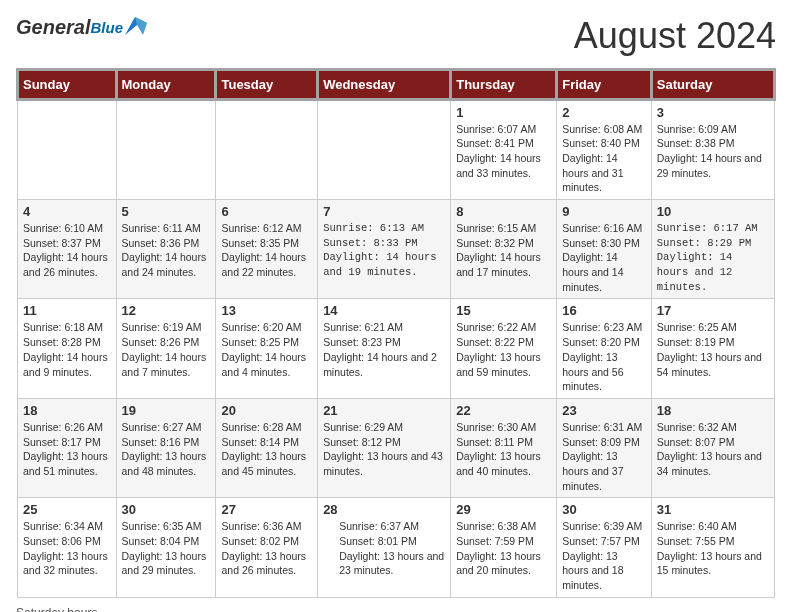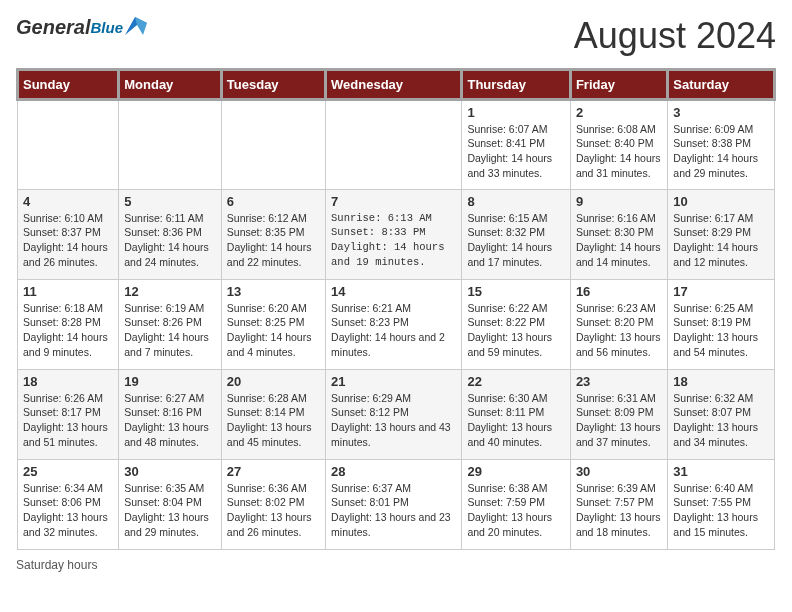--- a/index.html
+++ b/index.html
@@ -191,21 +191,21 @@
 Daylight: 14 hours and 17 minutes.</div>
         </td>
         <td>
           <span class="day-num">9</span>
           <div class="day-info" style="white-space: pre-line;">Sunrise: 6:16 AM
 Sunset: 8:30 PM
 Daylight: 14 hours and 14 minutes.</div>
         </td>
         <td>
           <span class="day-num">10</span>
-          <div class="day-info" style="white-space: pre-line;">Sunrise: 6:17 AM
+          <div class="day-info" style="white-space: pre-line; font-family: Liberation Mono, monospace;">Sunrise: 6:17 AM
 Sunset: 8:29 PM
 Daylight: 14 hours and 12 minutes.</div>
         </td>
       </tr>
       <tr>
         <td>
           <span class="day-num">11</span>
           <div class="day-info" style="white-space: pre-line;">Sunrise: 6:18 AM
 Sunset: 8:28 PM
 Daylight: 14 hours and 9 minutes.</div>
@@ -305,21 +305,21 @@
 Daylight: 13 hours and 29 minutes.</div>
         </td>
         <td>
           <span class="day-num">27</span>
           <div class="day-info" style="white-space: pre-line;">Sunrise: 6:36 AM
 Sunset: 8:02 PM
 Daylight: 13 hours and 26 minutes.</div>
         </td>
         <td>
           <span class="day-num">28</span>
-          <div class="day-info" style="white-space: pre-line;">Sunrise: 6:37 AM
+          <div class="day-info" style="white-space: pre-line; margin-left: 16px;">Sunrise: 6:37 AM
 Sunset: 8:01 PM
 Daylight: 13 hours and 23 minutes.</div>
         </td>
         <td>
           <span class="day-num">29</span>
           <div class="day-info" style="white-space: pre-line;">Sunrise: 6:38 AM
 Sunset: 7:59 PM
 Daylight: 13 hours and 20 minutes.</div>
         </td>
         <td>

